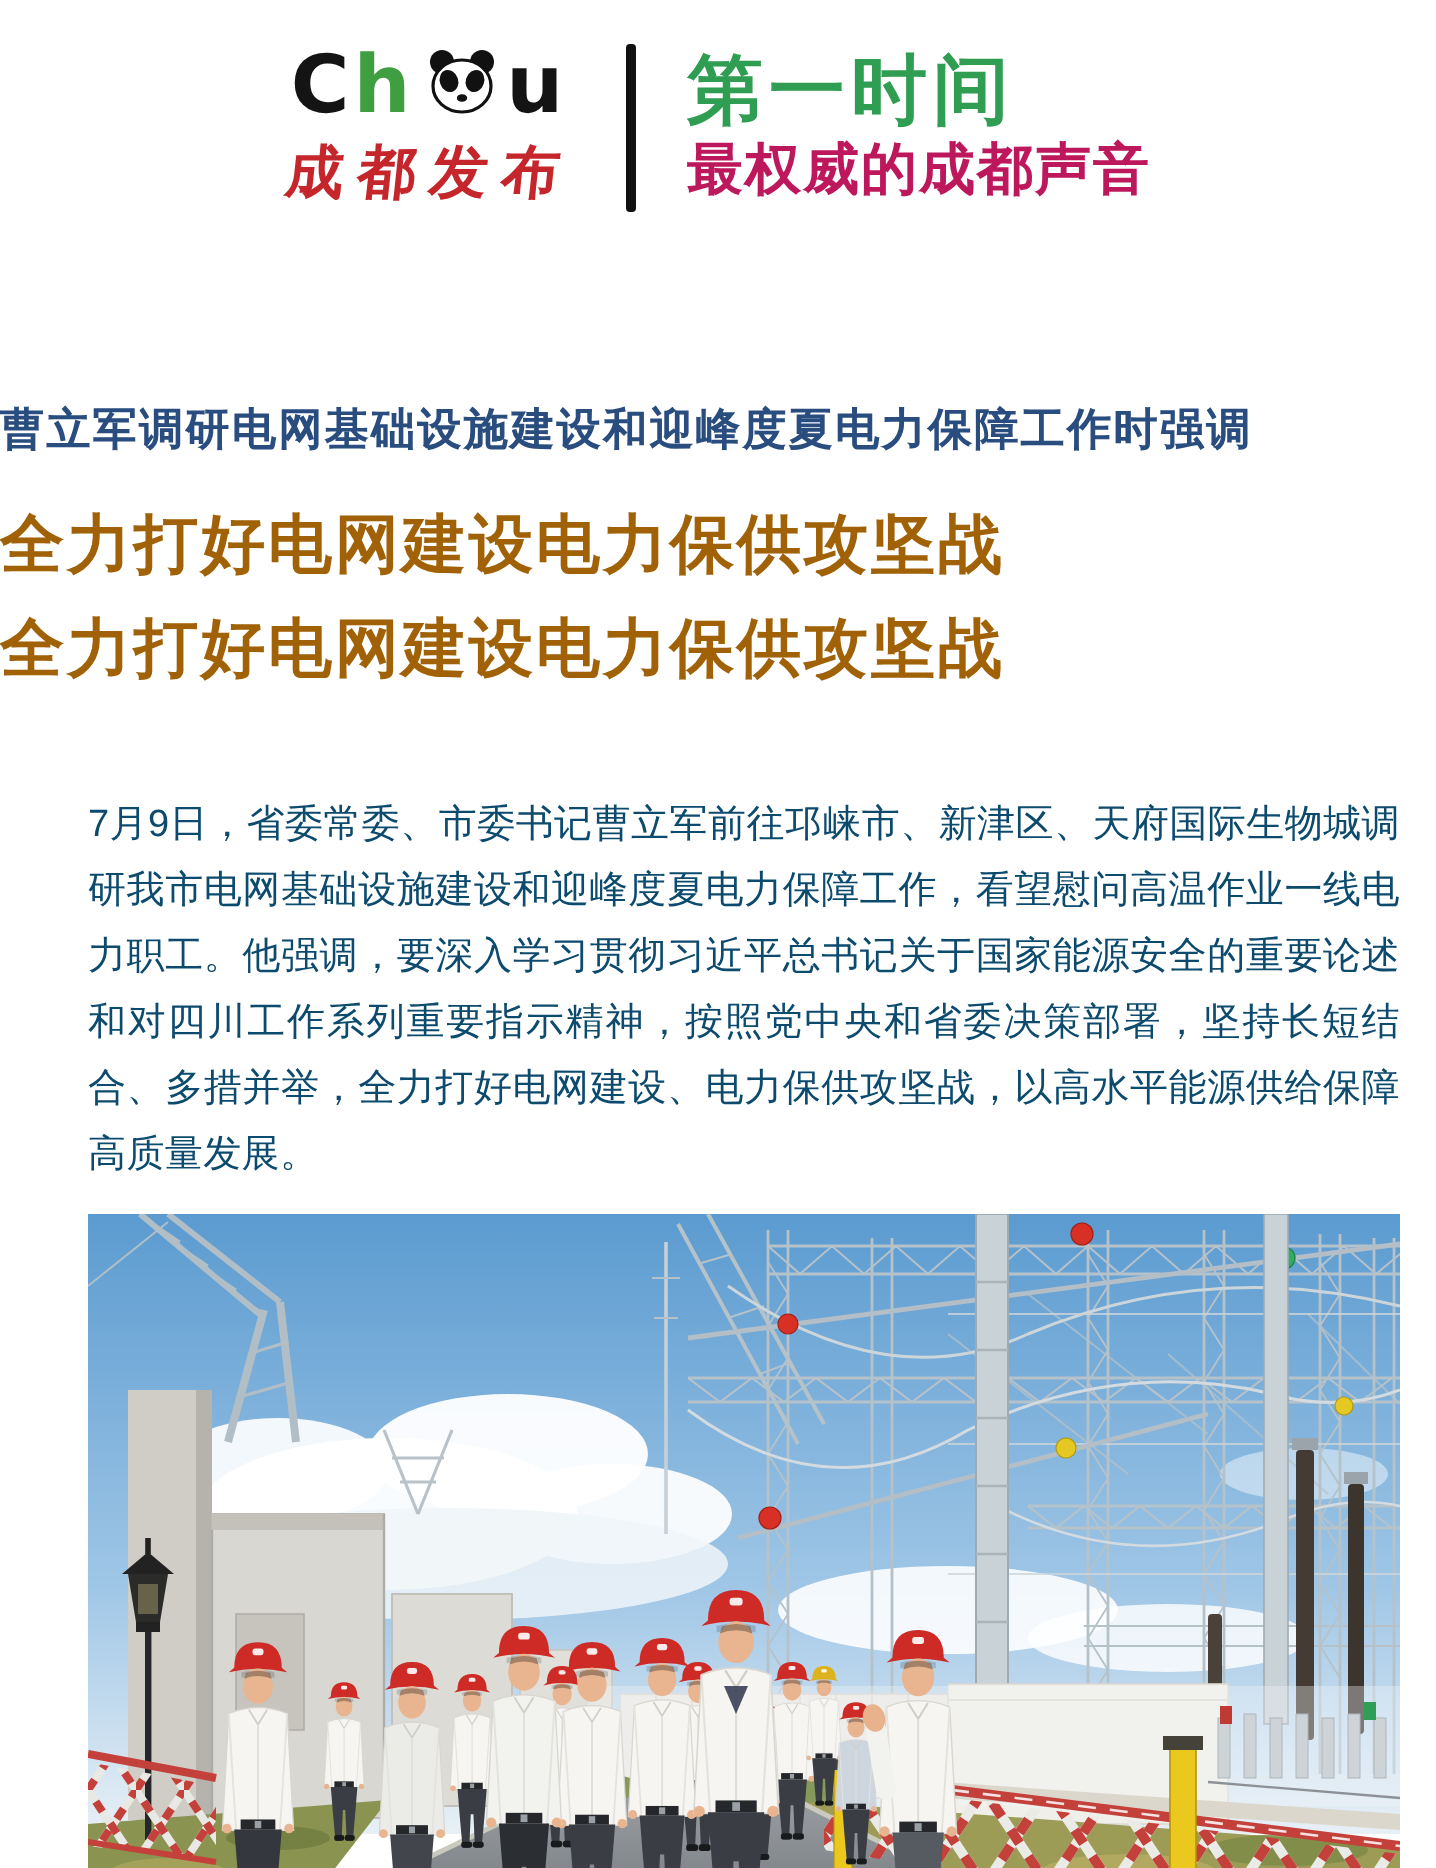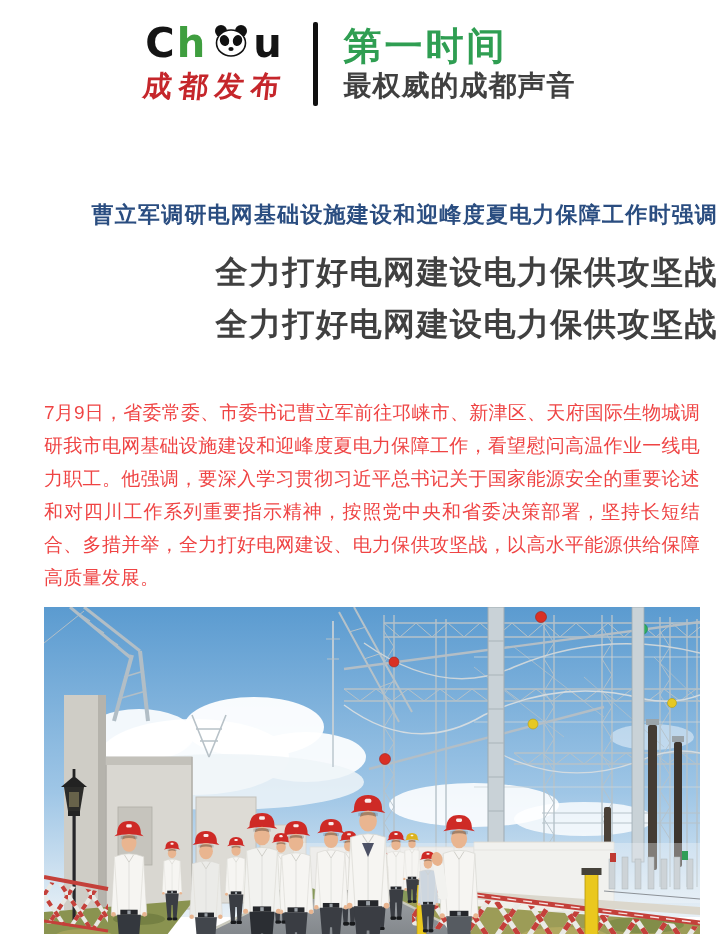--- a/index.html
+++ b/index.html
@@ -12,30 +12,30 @@
            color:#141414;letter-spacing:2px;line-height:44px;display:flex;align-items:center;}
   .logo-en .lh{color:#3f9e3f;}
   .logo-en svg{margin:0 3px 4px 5px;}
   .logo-cn{font-family:"Liberation Serif","DejaVu Serif",serif;font-weight:700;font-size:29px;
            color:#c5262b;letter-spacing:7px;transform:skewX(-6deg);margin-top:2px;}
   .vbar{width:5px;height:84px;background:#101010;border-radius:2px;}
   .slogan{display:flex;flex-direction:column;justify-content:center;}
   .slogan .s1{font-family:"Liberation Serif","DejaVu Serif",serif;font-weight:700;font-size:38px;
               line-height:44px;color:#2f9e52;letter-spacing:3px;}
   .slogan .s2{font-family:"Liberation Serif","DejaVu Serif",serif;font-weight:700;font-size:28px;
-              line-height:36px;color:#404040;letter-spacing:1px;}
+              line-height:36px;color:#be185d;letter-spacing:1px;}
   
-  .headline{text-align:right;}
+  .headline{text-align:left;}
   .kicker{margin:88px 0 0 0;font-family:"Liberation Serif","DejaVu Serif",serif;font-weight:700;
           font-size:22px;line-height:30px;color:#2a4d80;letter-spacing:1.2px;}
   .title{margin:16px 0 0 0;font-family:"Liberation Serif","DejaVu Serif",serif;font-weight:800;
-         font-size:32px;line-height:52px;color:#404040;letter-spacing:1.5px;}
+         font-size:32px;line-height:52px;color:#a16207;letter-spacing:1.5px;}
   .title span{display:block;}
   
-  .body-text{width:656px;margin:46px 18px 0 44px;font-size:19px;line-height:33px;color:#ef4444;
+  .body-text{width:656px;margin:46px 18px 0 44px;font-size:19px;line-height:33px;color:#0c4a6e;
              text-align:justify;letter-spacing:0.2px;}
   
   .photo{margin:13px 0 0 44px;width:656px;height:360px;overflow:hidden;}
 </style>
 </head>
 <body>
 
 <div class="page">
 
   <header class="masthead">

